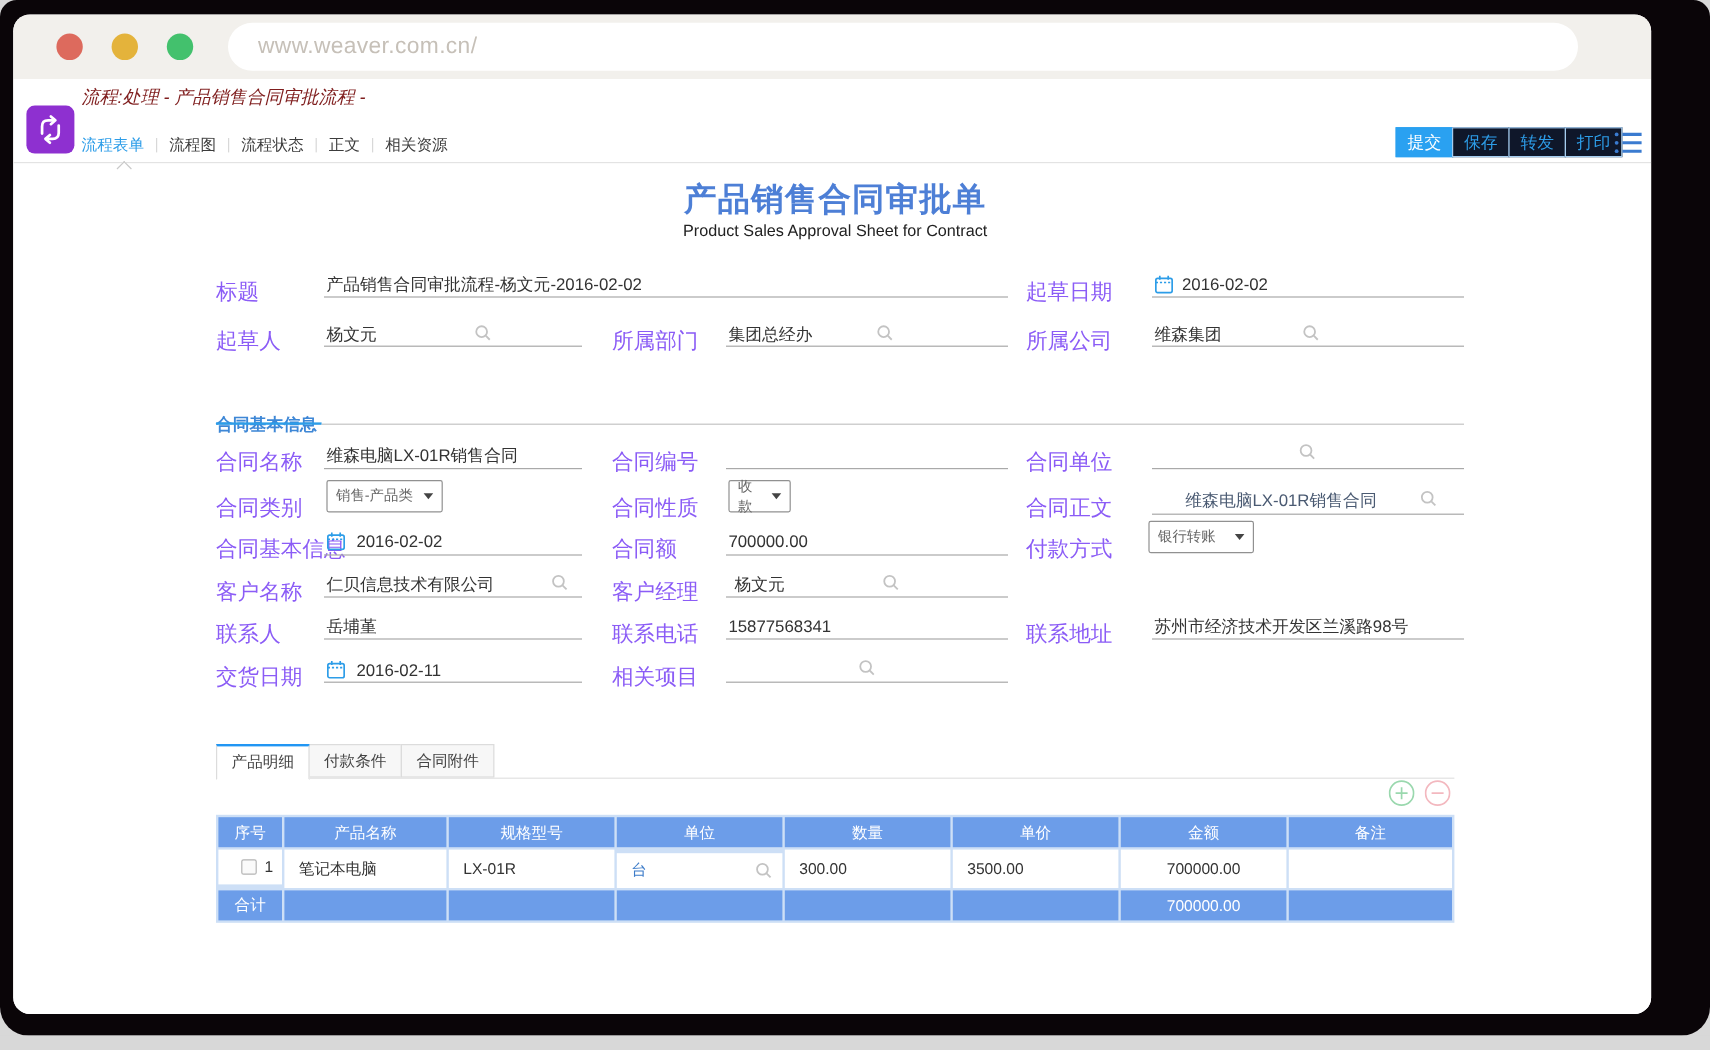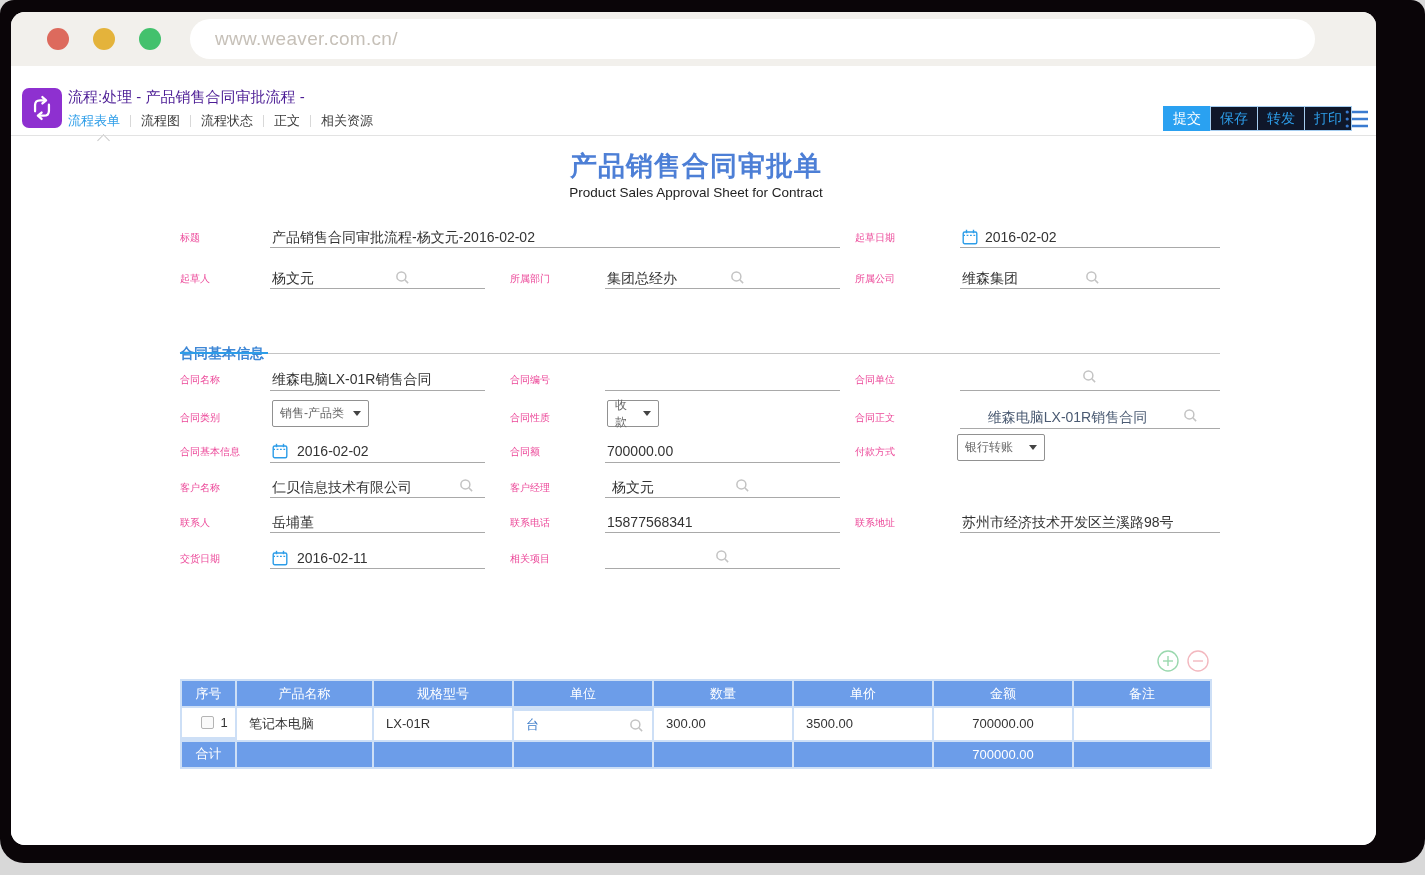--- a/index.html
+++ b/index.html
@@ -14,39 +14,39 @@
   .dot { position:absolute; top:27px; width:22px; height:22px; border-radius:50%; transform:translateY(-50%); }
   .urlbar { position:absolute; left:179px; top:7px; width:1125px; height:40px; background:#fff;
             border-radius:20px; display:flex; align-items:center; }
   .urltext { margin-left:25px; font-size:19px; color:#c6c0b8; letter-spacing:.3px; }
 
   .page { position:absolute; left:0; top:54px; width:1365px; height:779px; background:#fff; }
 
   
   .logo { position:absolute; left:11px; top:22px; width:40px; height:40px; background:#8e30d0; border-radius:7px; }
   .logo svg { position:absolute; left:4px; top:4px; }
-  .apptitle { position:absolute; left:57px; top:22px; font-size:15px; color:#4c1d95; white-space:nowrap; }
+  .apptitle { position:absolute; left:57px; top:6px; font-size:15px; color:#7f1d1d; white-space:nowrap;font-style:italic; }
   .nav { position:absolute; left:57px; top:46px; display:flex; align-items:center; font-size:13px; color:#3c3c3c; }
   .nav .active { color:#2d9de8; }
   .navsep { width:0; height:12px; border-left:1px solid #d8d8d8; margin:0 10px; }
   .hline { position:absolute; left:0; top:69px; width:1365px; height:1px; background:#e3e3e3; }
   .notch { position:absolute; left:88px; top:70px; width:9px; height:9px; background:#fff;
            border-left:1px solid #c9c9c9; border-top:1px solid #c9c9c9; transform:rotate(45deg); }
   .btnrow { position:absolute; left:1152px; top:40px; display:flex; }
   .btn { height:25px; line-height:23px; padding:0 9px; font-size:14px; text-align:center;
          background:#0f172a; color:#2d9de8; border:1px solid #a5cdf0; margin-left:-1px; cursor:pointer; white-space:nowrap; }
   .btn.primary { background:#2aa1f1; color:#fff; border-color:#2aa1f1; margin-left:0; }
   .listicon { position:absolute; left:1334px; top:43px; }
 
   
   .formtitle { position:absolute; left:169px; top:82px; width:1032px; text-align:center;
                font-size:27px; font-weight:bold; color:#4d7fd6; letter-spacing:1px; }
   .formsub { position:absolute; left:169px; top:119px; width:1032px; text-align:center; font-size:13.5px; color:#222; }
 
-  .lbl { position:absolute; font-size:10px; color:#ec4899; white-space:nowrap; }
+  .lbl { position:absolute; font-size:18px; color:#8b5cf6; white-space:nowrap; }
   .val { position:absolute; font-size:14px; color:#333; white-space:nowrap; }
   .ul  { position:absolute; height:1px; background:#a9a9a9; }
   .sic { position:absolute; width:15px; height:15px; stroke:#c3c3c3; stroke-width:1.6; fill:none; }
   .cal { position:absolute; width:16px; height:16px; stroke:#2d9de8; stroke-width:1.4; fill:none; }
   .sectitle { position:absolute; font-size:14px; font-weight:bold; color:#3e87d6;margin-top:11px; }
   .sel { position:absolute; height:27px; border:1px solid #919191; border-radius:2px; background:#fff;
          display:flex; align-items:center; justify-content:space-between; padding:0 7px; font-size:12px; color:#666; }
   .caret { width:0; height:0; border-left:4px solid transparent; border-right:4px solid transparent;
            border-top:5px solid #444; margin-left:8px; }
 
@@ -270,20 +270,25 @@
       <div class="ul" style="left:259px;top:502px;width:215px"></div>
 
       <div class="lbl" style="left:499px;top:486px">相关项目</div>
       <div class="val" style="left:620px;top:484px"></div>
       <svg class="sic" style="left:704px;top:483px" viewBox="0 0 16 16">
           <circle cx="6.8" cy="6.8" r="4.8"></circle>
           <line x1="10.4" y1="10.4" x2="14" y2="14"></line>
         </svg>
       <div class="ul" style="left:594px;top:502px;width:235px"></div>
 
+      <div class="tabstrip">
+        <span class="tab active">产品明细</span>
+        <span class="tab">付款条件</span>
+        <span class="tab">合同附件</span>
+      </div>
 
       <div class="rowbtn" style="left:1146px;top:584px">
         <svg width="22" height="22" viewBox="0 0 22 22" fill="none" stroke="#9ad8ae" stroke-width="1.4">
           <circle cx="11" cy="11" r="10"></circle>
             <line x1="6" y1="11" x2="16" y2="11"></line>
             <line x1="11" y1="6" x2="11" y2="16"></line>
         </svg>
       </div>
       <div class="rowbtn" style="left:1176px;top:584px">
         <svg width="22" height="22" viewBox="0 0 22 22" fill="none" stroke="#f3b8bf" stroke-width="1.4">

